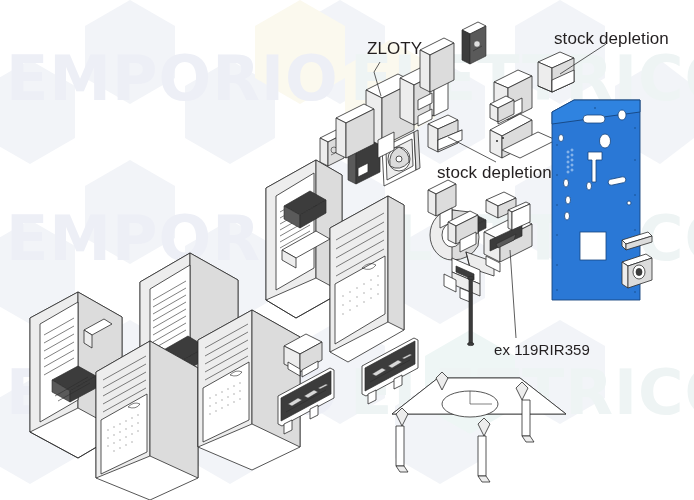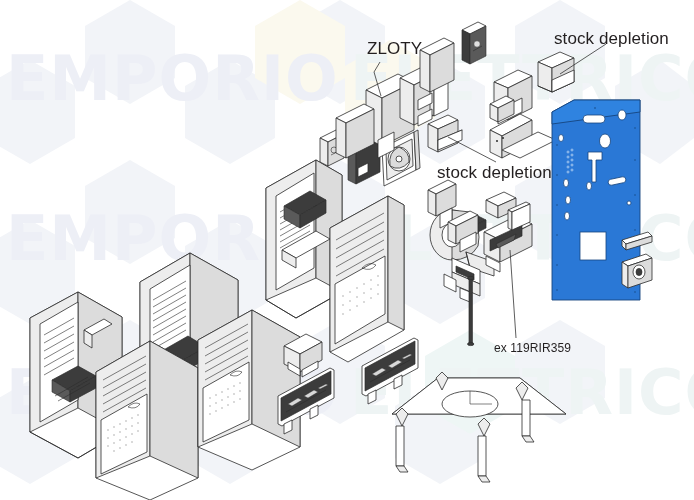--- a/index.html
+++ b/index.html
@@ -31,21 +31,21 @@
     position:absolute;
     font-family:"Liberation Sans", sans-serif;
     font-size:17px;
     color:#231f20;
     white-space:nowrap;
     letter-spacing:.1px;
   }
   #lbl-zloty{left:367px;top:39px;}
   #lbl-stock-top{left:554px;top:29px;}
   #lbl-stock-mid{left:437px;top:163px;}
-  #lbl-ex{left:494px;top:341px;font-size:12px;}
+  #lbl-ex{left:494px;top:341px;font-size:15px;}
 </style>
 </head>
 <body>
 
 <div id="stage">
 
   <div class="wm-layer">
     <svg class="wm-hex" width="694" height="500" viewBox="0 0 694 500">
       <g fill="#f2f4f8">
         <polygon points="130,0 175,26 175,78 130,104 85,78 85,26"></polygon>

